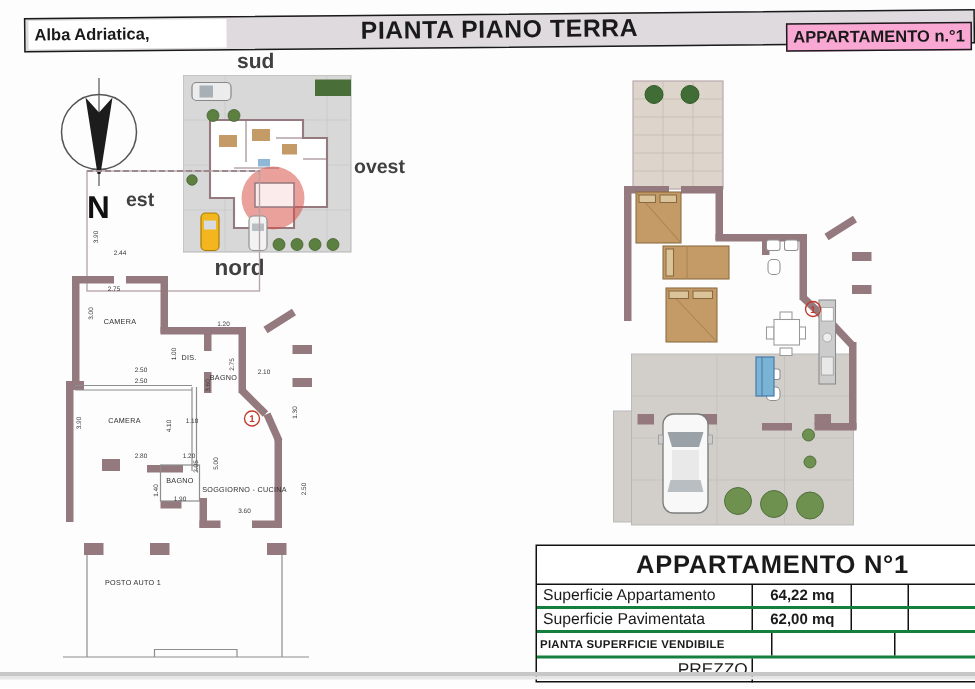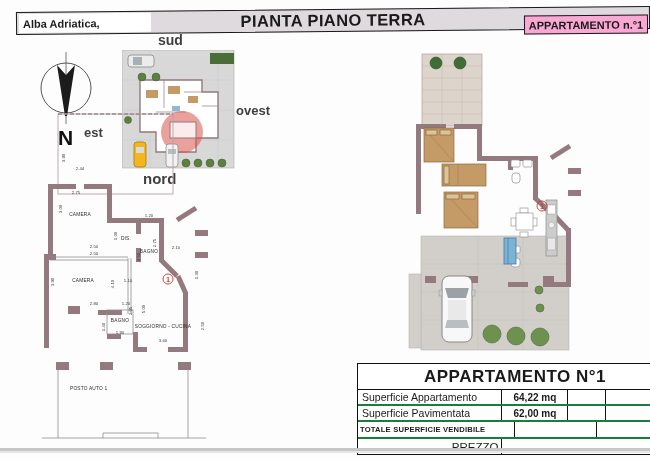--- a/index.html
+++ b/index.html
@@ -324,21 +324,21 @@
       <div class="c sm"></div>
       <div class="c end"></div>
     </div>
     <div class="st-row">
       <div class="c lab">Superficie  Pavimentata</div>
       <div class="c val">62,00 mq</div>
       <div class="c sm"></div>
       <div class="c end"></div>
     </div>
     <div class="st-row" style="height:17px;">
-      <div class="c tot">TOTALE  SUPERFICIE  VENDIBILE</div>
+      <div class="c tot">PIANTA  SUPERFICIE  VENDIBILE</div>
       <div class="c totmid"></div>
       <div class="c totend">mq</div>
     </div>
     <div class="st-row" style="height:16px;border-bottom:none;">
       <div class="c przl">PREZZO</div>
       <div class="c przr"></div>
     </div>
   </div>
 
   <div class="scan-shadow"></div>

